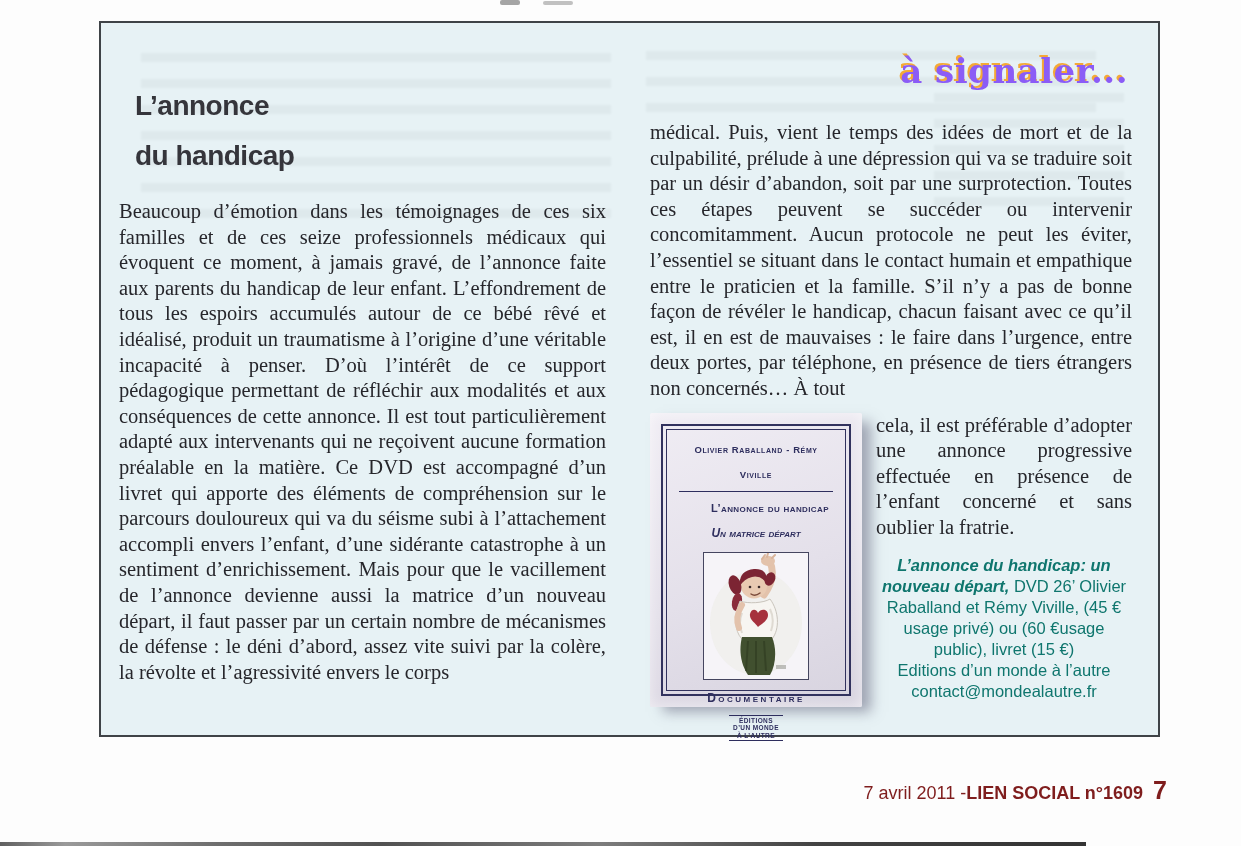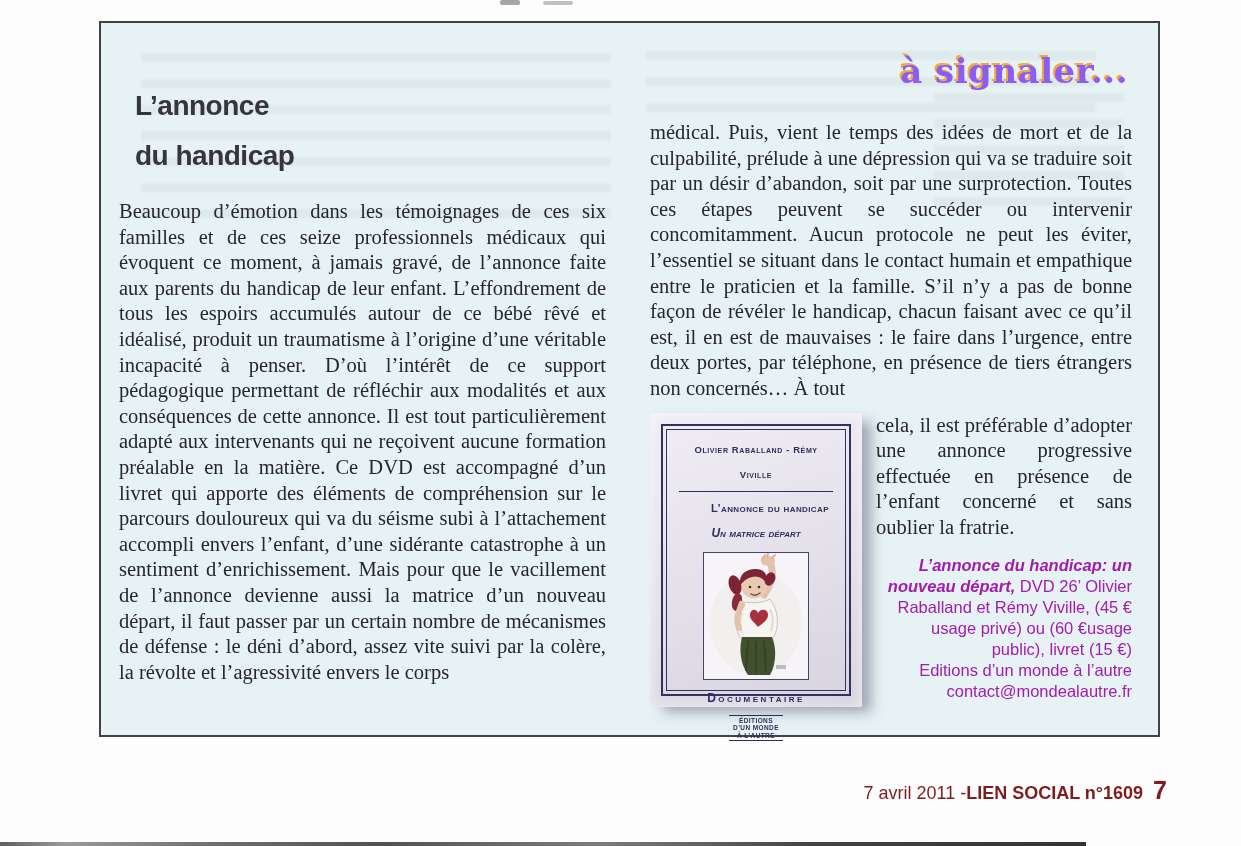--- a/index.html
+++ b/index.html
@@ -57,21 +57,21 @@
      width:100%; padding-bottom:3px; border-bottom:1px solid #2e2e5e; }
   .dvd-title { margin-top:4px; font-size:11px; font-weight:bold; font-variant:small-caps; letter-spacing:.4px;margin-left:28px; }
   .dvd-subtitle { font-size:12px; font-weight:bold; font-style:italic; font-variant:small-caps; }
   .dvd-art { margin-top:5px; width:106px; height:128px; background:#f6f4f8; border:1px solid #45455f; }
   .dvd-genre { margin-top:6px; font-size:12px; font-weight:bold; font-variant:small-caps; letter-spacing:2.5px; }
   .dvd-logo { margin-top:3px; font-size:6.5px; font-weight:bold; line-height:7.5px; letter-spacing:.4px;
      border-top:1px solid #2e2e5e; border-bottom:1px solid #2e2e5e; padding:1px 4px; text-transform:uppercase; }
 
   
   .caption { margin-top:14px; font-family:"Liberation Sans", sans-serif;
-     font-size:16.5px; line-height:21px; color:#a21caf; text-align:right; }
+     font-size:16.5px; line-height:21px; color:#0f766e; text-align:center; }
   .cap-title { font-weight:bold; font-style:italic; }
   .cap-line { display:block; }
 
   
   .footer { position:absolute; top:776px; right:74px; font-family:"Liberation Sans", sans-serif;
      font-size:18px; color:#7f1d1d; display:flex; align-items:baseline; }
   .footer-bold { font-weight:bold; }
   .footer-page { font-weight:bold; font-size:25px; margin-left:10px; }
 </style>
 </head>

